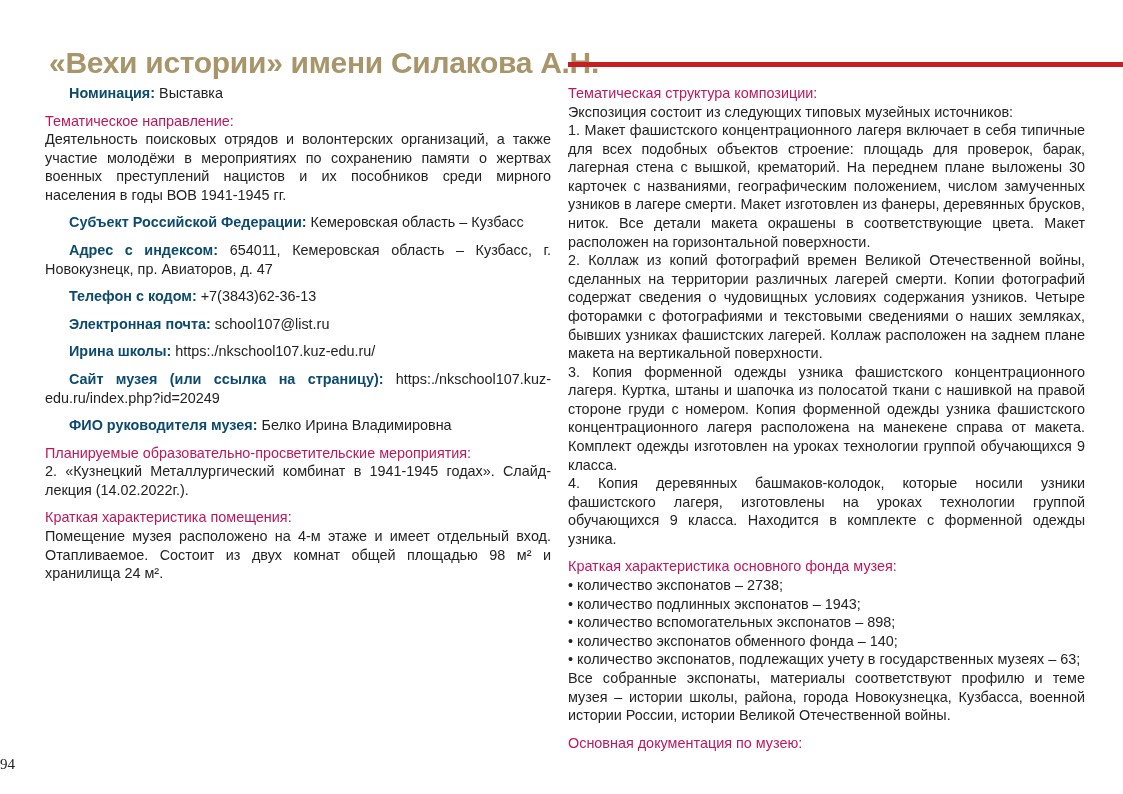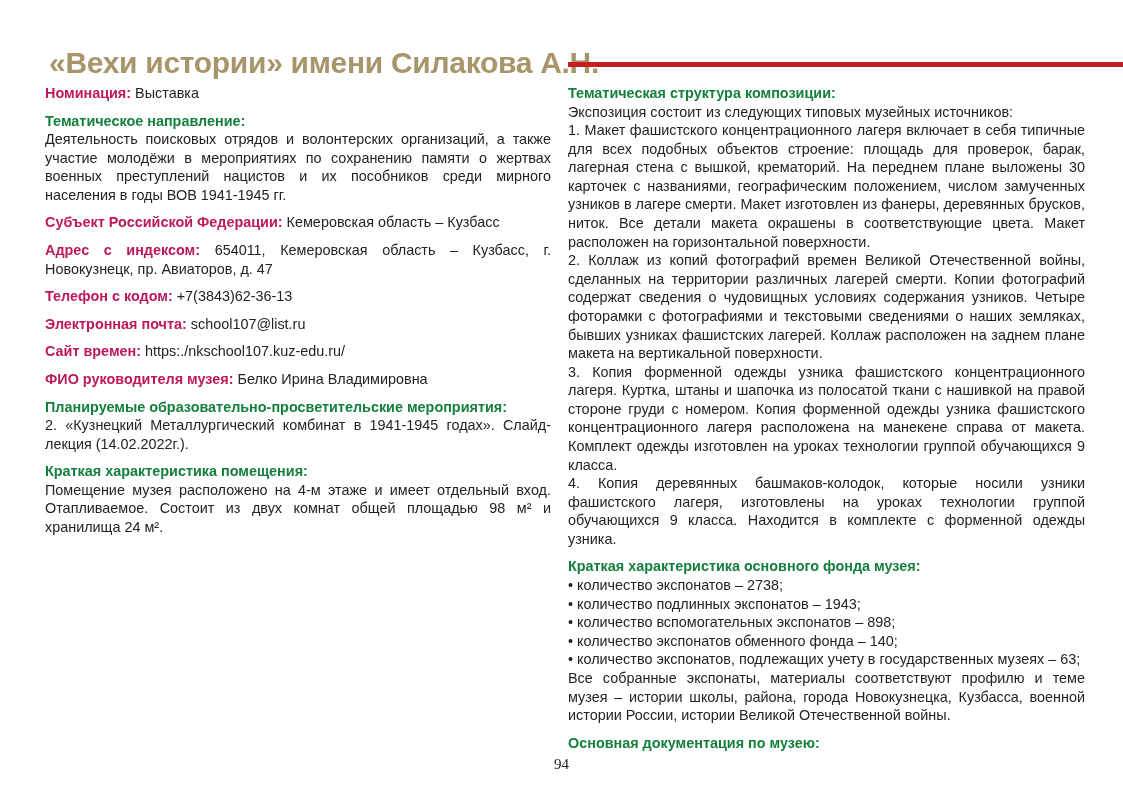--- a/index.html
+++ b/index.html
@@ -35,27 +35,27 @@
     position: absolute;
     top: 84px;
     font-size: 14.4px;
     line-height: 1.29;
     text-align: justify;
   }
   .col-left  { left: 45px;  width: 506px; }
   .col-right { left: 568px; width: 517px; }
   .section { margin: 0 0 9px 0; }
   .section p { margin: 0; }
-  .h { font-weight: 700; color: #15803d; }
-  b.lbl { font-weight: 700; color: #be185d; }
+  .h { font-weight: 400; color: #be185d; }
+  b.lbl { font-weight: 700; color: #0c4a6e; margin-left: 24px; }
   .pagenum {
     position: absolute;
     left: 0; right: 0;
     top: 756px;
-    text-align: center;
+    text-align: left;
     font-family: "Liberation Serif", "DejaVu Serif", serif;
     font-size: 15px;
     color: #222222;
   }
 </style>
 </head>
 <body>
 
 <div class="page">
 
@@ -86,23 +86,26 @@
 
     <div class="section">
       <p><b class="lbl">Телефон с кодом:</b> <span>+7(3843)62-36-13</span></p>
     </div>
 
     <div class="section">
       <p><b class="lbl">Электронная почта:</b> <span>school107@list.ru</span></p>
     </div>
 
     <div class="section">
-      <p><b class="lbl">Сайт времен:</b> <span>https:./nkschool107.kuz-edu.ru/</span></p>
+      <p><b class="lbl">Ирина школы:</b> <span>https:./nkschool107.kuz-edu.ru/</span></p>
     </div>
 
+    <div class="section">
+      <p><b class="lbl">Сайт музея (или ссылка на страницу):</b> <span>https:./nkschool107.kuz-edu.ru/index.php?id=20249</span></p>
+    </div>
 
     <div class="section">
       <p><b class="lbl">ФИО руководителя музея:</b> <span>Белко Ирина Владимировна</span></p>
     </div>
 
 
     <div class="section">
       <p class="h">Планируемые образовательно-просветительские мероприятия:</p>
       <p>2. «Кузнецкий Металлургический комбинат в 1941-1945 годах». Слайд-лекция (14.02.2022г.).</p>
     </div>

